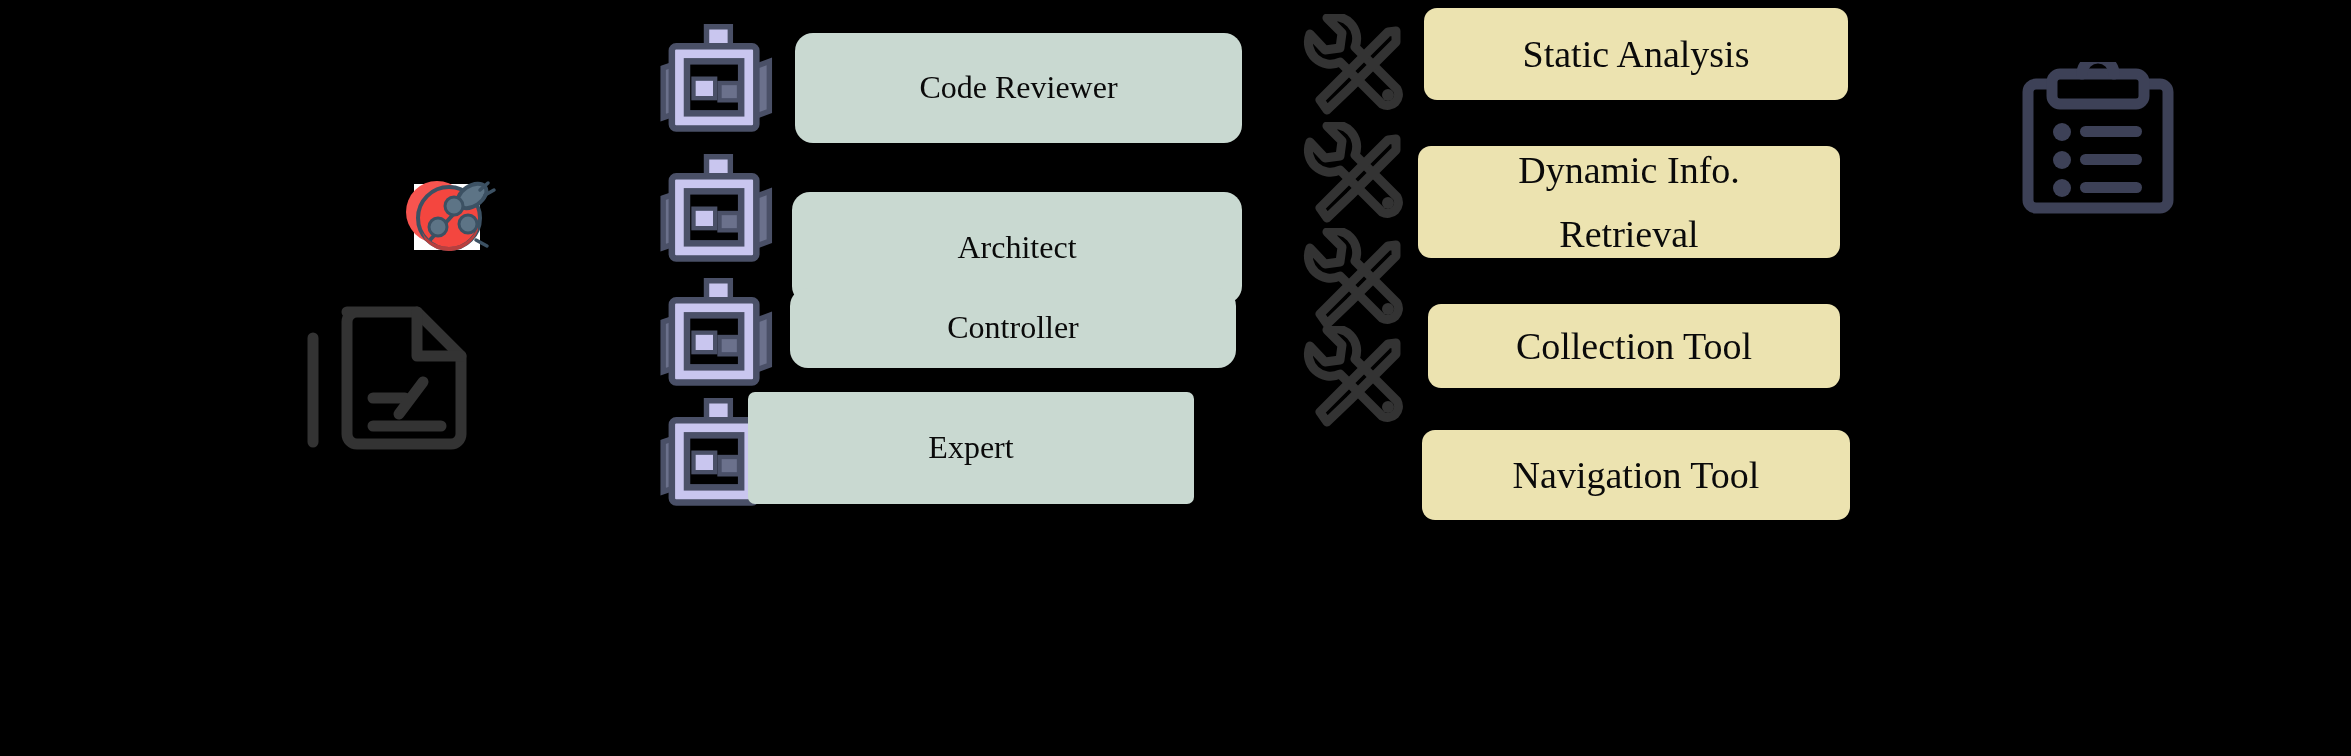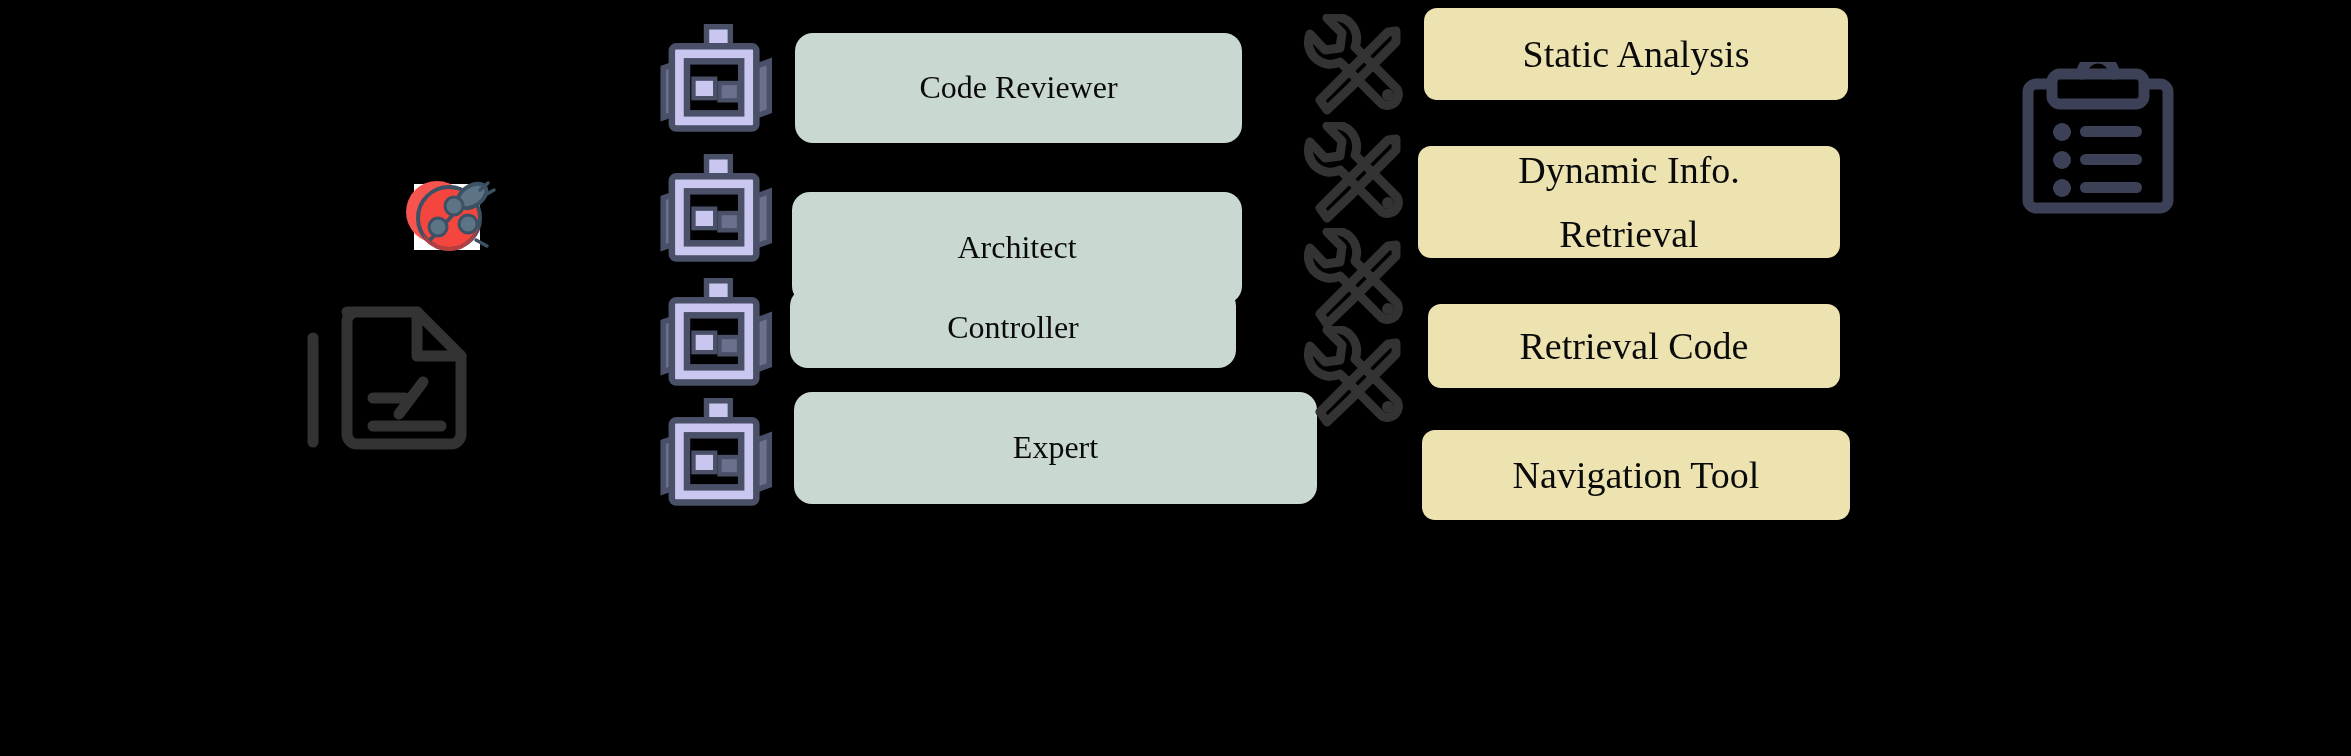--- a/index.html
+++ b/index.html
@@ -149,21 +149,21 @@
       </g>
     </svg>
   </div>
 
   <div class="pill pill-agent" style="left:795px; top:33px; width:447px; height:110px;">Code Reviewer</div>
 
   <div class="pill pill-agent" style="left:792px; top:152px; width:450px; height:112px;margin-top:40px;">Architect</div>
 
   <div class="pill pill-agent" style="left:790px; top:288px; width:446px; height:80px;">Controller</div>
 
-  <div class="pill pill-agent" style="left:794px; top:392px; width:523px; height:112px;">Expert</div>
+  <div class="pill pill-agent" style="left:748px; top:392px; width:446px; height:112px;border-radius:7px;">Expert</div>
 
   <div class="icon-wrap" style="left:1296px; top:14px; width:110px; height:110px;">
     <svg width="110" height="110" viewBox="0 0 110 110">
       <g fill="none" stroke="#333333" stroke-width="9" stroke-linejoin="round" stroke-linecap="round">
         <path d="M14 20 A22 22 0 0 0 44 48 L86 90 A11 11 0 0 0 101 75 L59 33 A22 22 0 0 0 31 4 L46 19 L44 34 L29 36 Z"></path>
         <path d="M92 18 L72 38 L58 52 L46 64 L24 86 L31 96 L54 74 L66 62 L80 48 L100 28 L100 17 Z"></path>
       </g>
       <circle cx="92" cy="81" r="6" fill="#333333"></circle>
     </svg>
   </div>
@@ -198,21 +198,21 @@
     </svg>
   </div>
 
   <div class="pill pill-tool" style="left:1424px; top:8px; width:424px; height:92px;">Static Analysis</div>
 
   <div class="pill pill-tool" style="left:1418px; top:146px; width:422px; height:112px; flex-direction:column;gap:24px;">
     <span>Dynamic Info.</span>
     <span>Retrieval</span>
   </div>
 
-  <div class="pill pill-tool" style="left:1428px; top:304px; width:412px; height:84px;">Retrieval Code</div>
+  <div class="pill pill-tool" style="left:1428px; top:304px; width:412px; height:84px;">Collection Tool</div>
 
   <div class="pill pill-tool" style="left:1422px; top:430px; width:428px; height:90px;text-align:right;">Navigation Tool</div>
 
   <div class="icon-wrap" style="left:2018px; top:62px; width:160px; height:152px;">
     <svg width="160" height="152" viewBox="0 0 160 152">
       <g fill="none" stroke="#3d4157" stroke-width="11" stroke-linejoin="round" stroke-linecap="round">
 
         <rect x="10" y="22" width="140" height="124" rx="8"></rect>
 
         <rect x="34" y="12" width="92" height="30" rx="8" fill="#000000"></rect>

